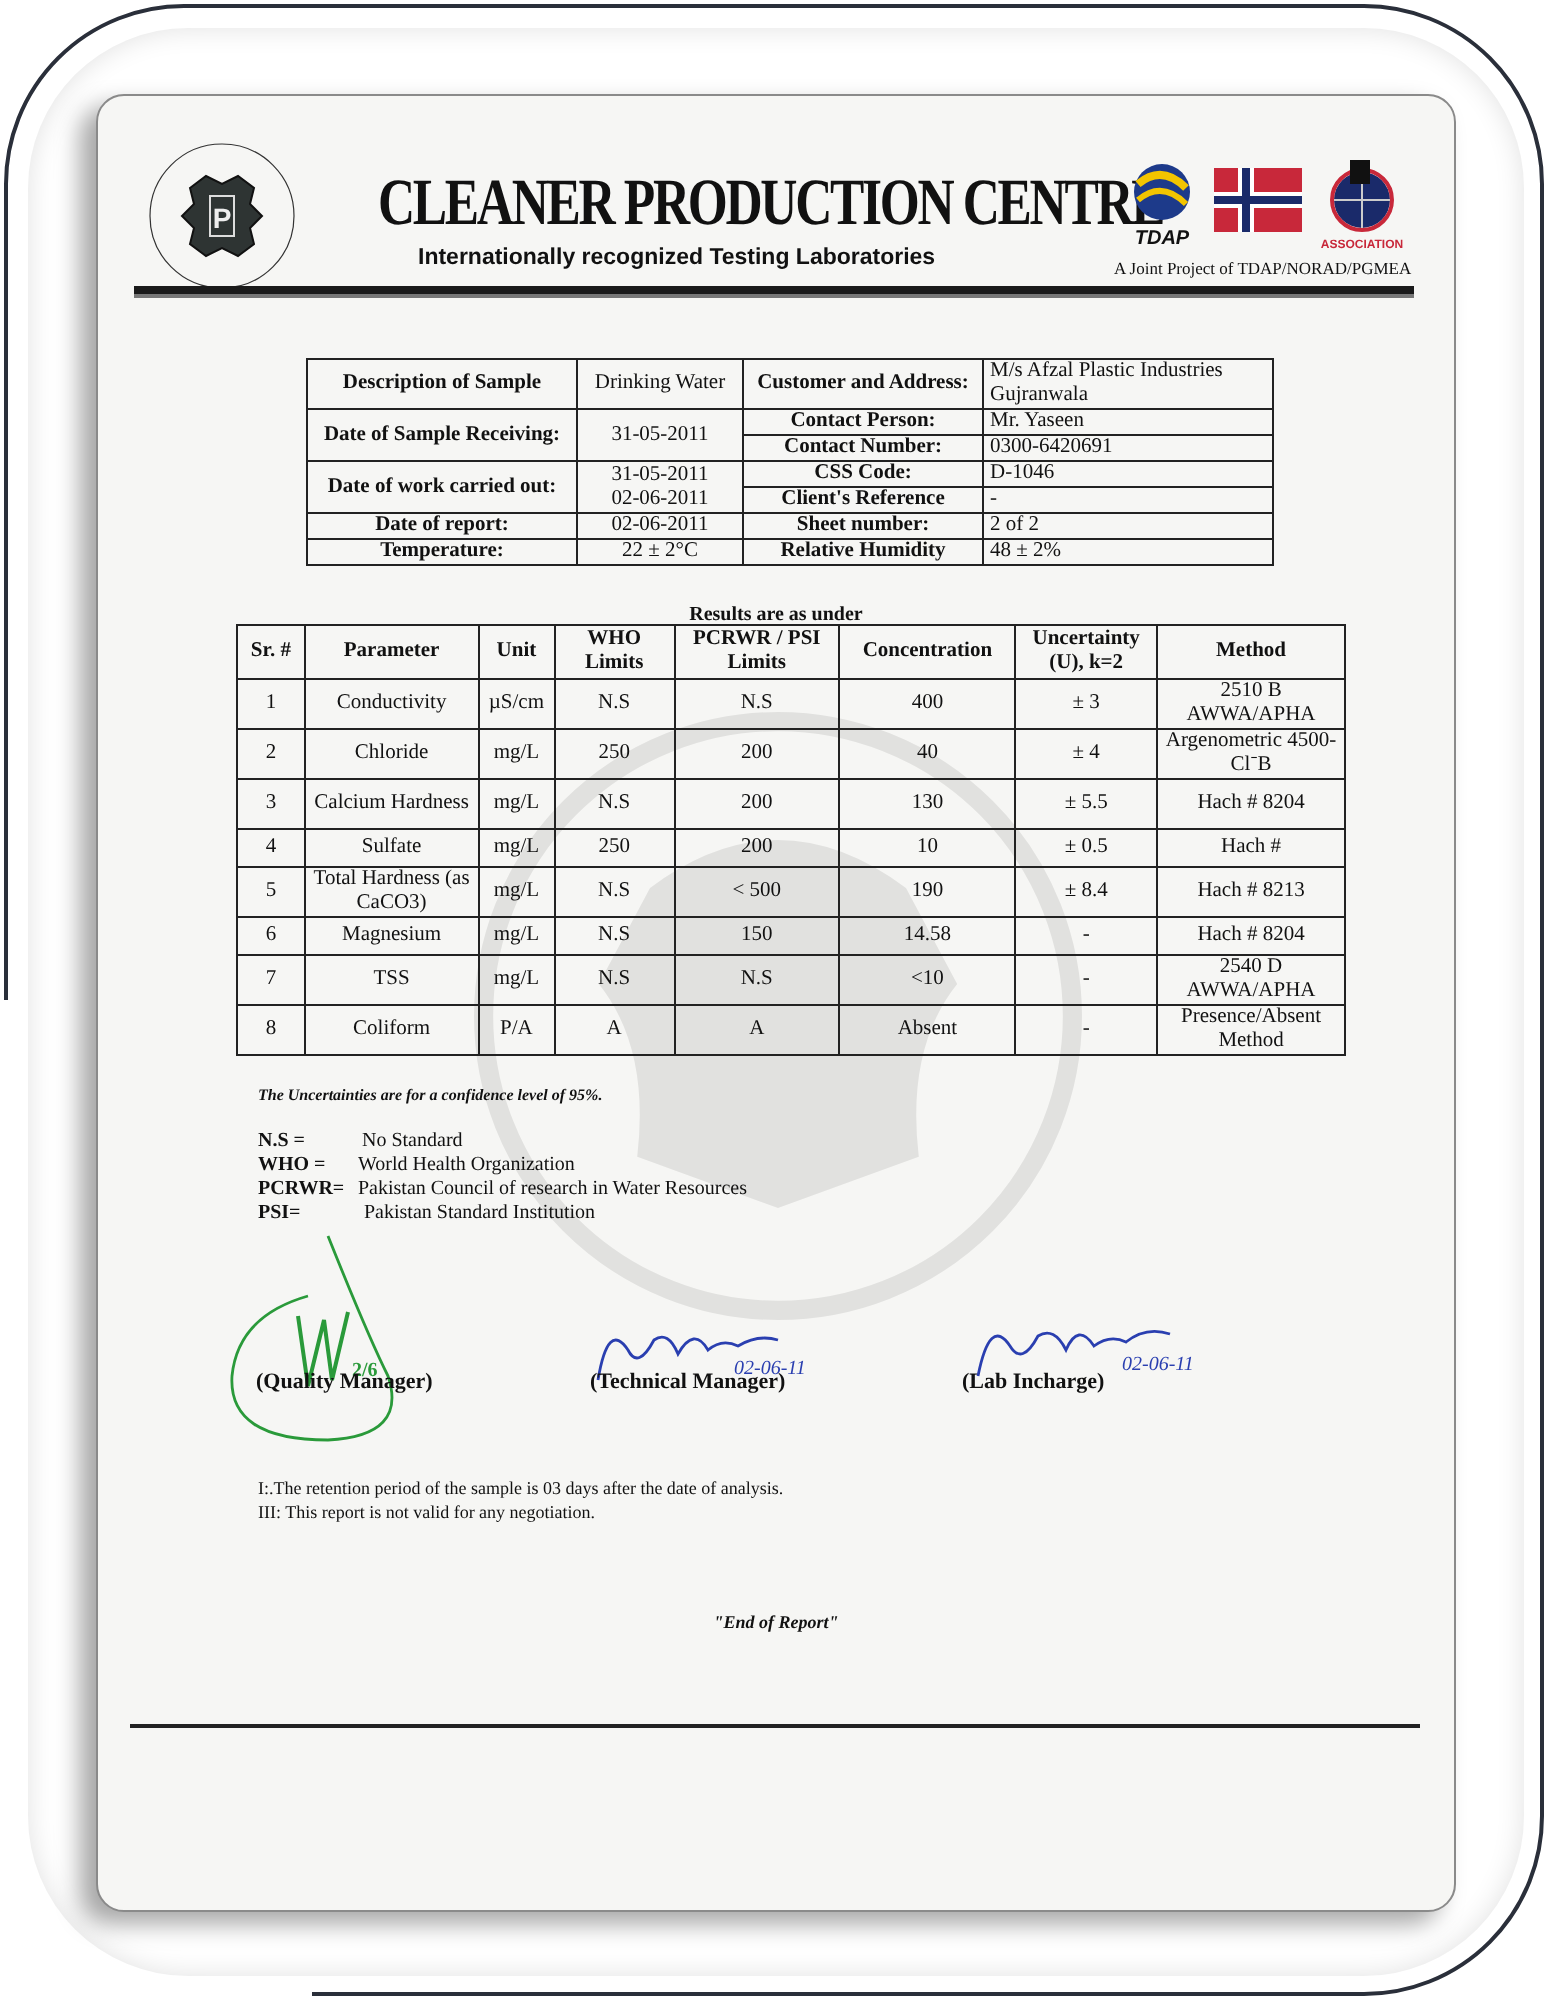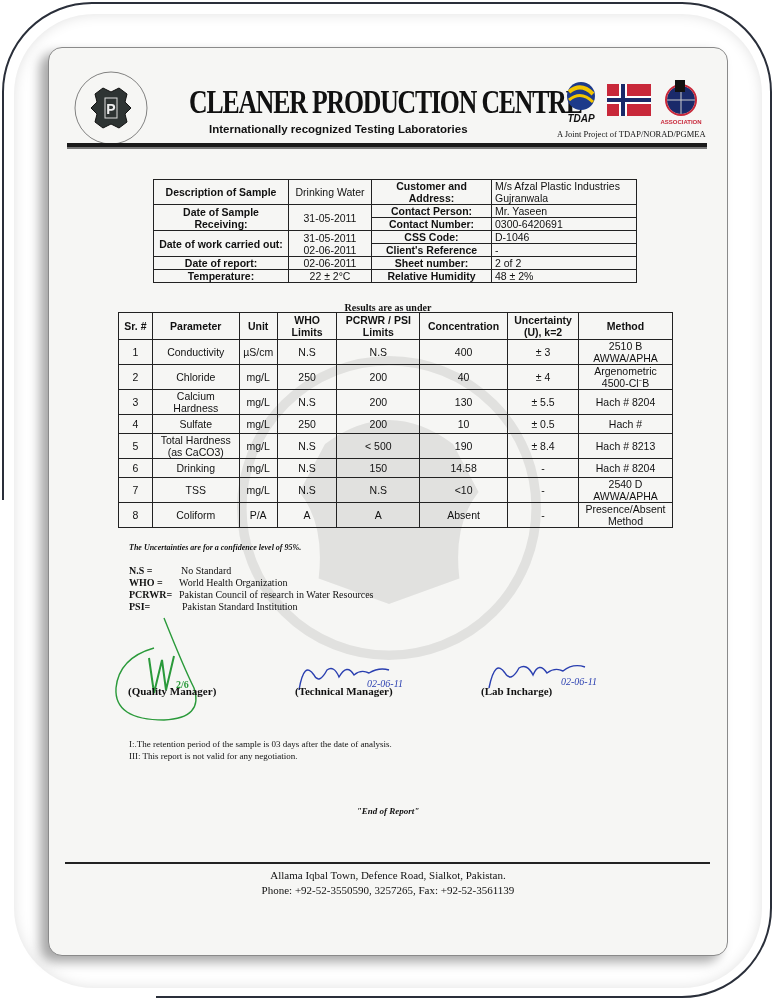--- a/index.html
+++ b/index.html
@@ -8,21 +8,21 @@
   .outer-frame-glow { position:absolute; left:14px; top:14px; width:748px; height:974px; border-radius:80px; box-shadow: inset 0 0 14px rgba(0,0,0,0.12); }
   .page { position:absolute; left:48px; top:47px; width:678px; height:907px; background:#f6f6f4; border:1px solid #8a8a8a; border-radius:14px; box-shadow: -8px 6px 12px rgba(0,0,0,0.35); overflow:hidden; }
   .abs { position:absolute; }
   .logo-left { left:22px; top:20px; width:80px; height:80px; }
   .title-main { left:140px; top:36px; font-family:"Liberation Serif", serif; font-weight:bold; font-size:33px; letter-spacing:-1.5px; transform:scaleX(0.78); transform-origin:left center; white-space:nowrap; color:#111; }
   .subtitle { left:160px; top:75px; font-family:"Liberation Sans", sans-serif; font-weight:bold; font-size:11.5px; white-space:nowrap; }
   .logos-right { left:510px; top:30px; width:150px; height:48px; }
   .joint { left:508px; top:81px; font-size:8.5px; white-space:nowrap; }
   .rule-top { left:18px; top:95px; width:640px; height:4px; background:#1a1a1a; box-shadow:0 2px 0 #777; }
   .doc-title { left:0; width:678px; top:102px; text-align:center; font-style:italic; font-weight:bold; font-size:17px; }
-  table { border-collapse:collapse; font-family:Liberation Sans, sans-serif; }
+  table { border-collapse:collapse; font-family:Liberation Serif, serif; }
   .info-table { position:absolute; left:104px; top:131px; width:484px; font-size:10.5px; }
   .info-table td { border:1px solid #222; padding:0 3px; line-height:12px; text-align:center; }
   .info-table td.lbl { font-weight:bold; }
   .info-table td.val-left { text-align:left; }
   .results-caption { left:0; width:678px; top:254px; text-align:center; font-weight:bold; font-size:10px; }
   .results-table { position:absolute; left:69px; top:264px; width:555px; font-size:10.5px; }
   .results-table th, .results-table td { border:1px solid #222; text-align:center; padding:0 2px; line-height:12px; }
   .results-table th { font-weight:bold; height:26px; }
   .results-table td { height:24px; }
   .results-table tr.short td { height:18px; }
@@ -205,21 +205,21 @@
       <td>Total Hardness (as CaCO3)</td>
       <td>mg/L</td>
       <td>N.S</td>
       <td>&lt; 500</td>
       <td>190</td>
       <td>± 8.4</td>
       <td>Hach # 8213</td>
     </tr>
     <tr class="short">
       <td>6</td>
-      <td>Drinking</td>
+      <td>Magnesium</td>
       <td>mg/L</td>
       <td>N.S</td>
       <td>150</td>
       <td>14.58</td>
       <td>-</td>
       <td>Hach # 8204</td>
     </tr>
     <tr>
       <td>7</td>
       <td>TSS</td>
@@ -271,17 +271,13 @@
 
 
   <div class="abs notes">
     <div>I:.The retention period of the sample is 03 days after the date of analysis.</div>
     <div>III: This report is not valid for any negotiation.</div>
   </div>
 
   <div class="abs end-report">"End of Report"</div>
 
   <div class="abs rule-bottom"></div>
-  <div class="abs footer">
-    <div>Allama Iqbal Town, Defence Road, Sialkot, Pakistan.</div>
-    <div>Phone: +92-52-3550590, 3257265,  Fax: +92-52-3561139</div>
-  </div>
 </div>
 
 </body></html>

